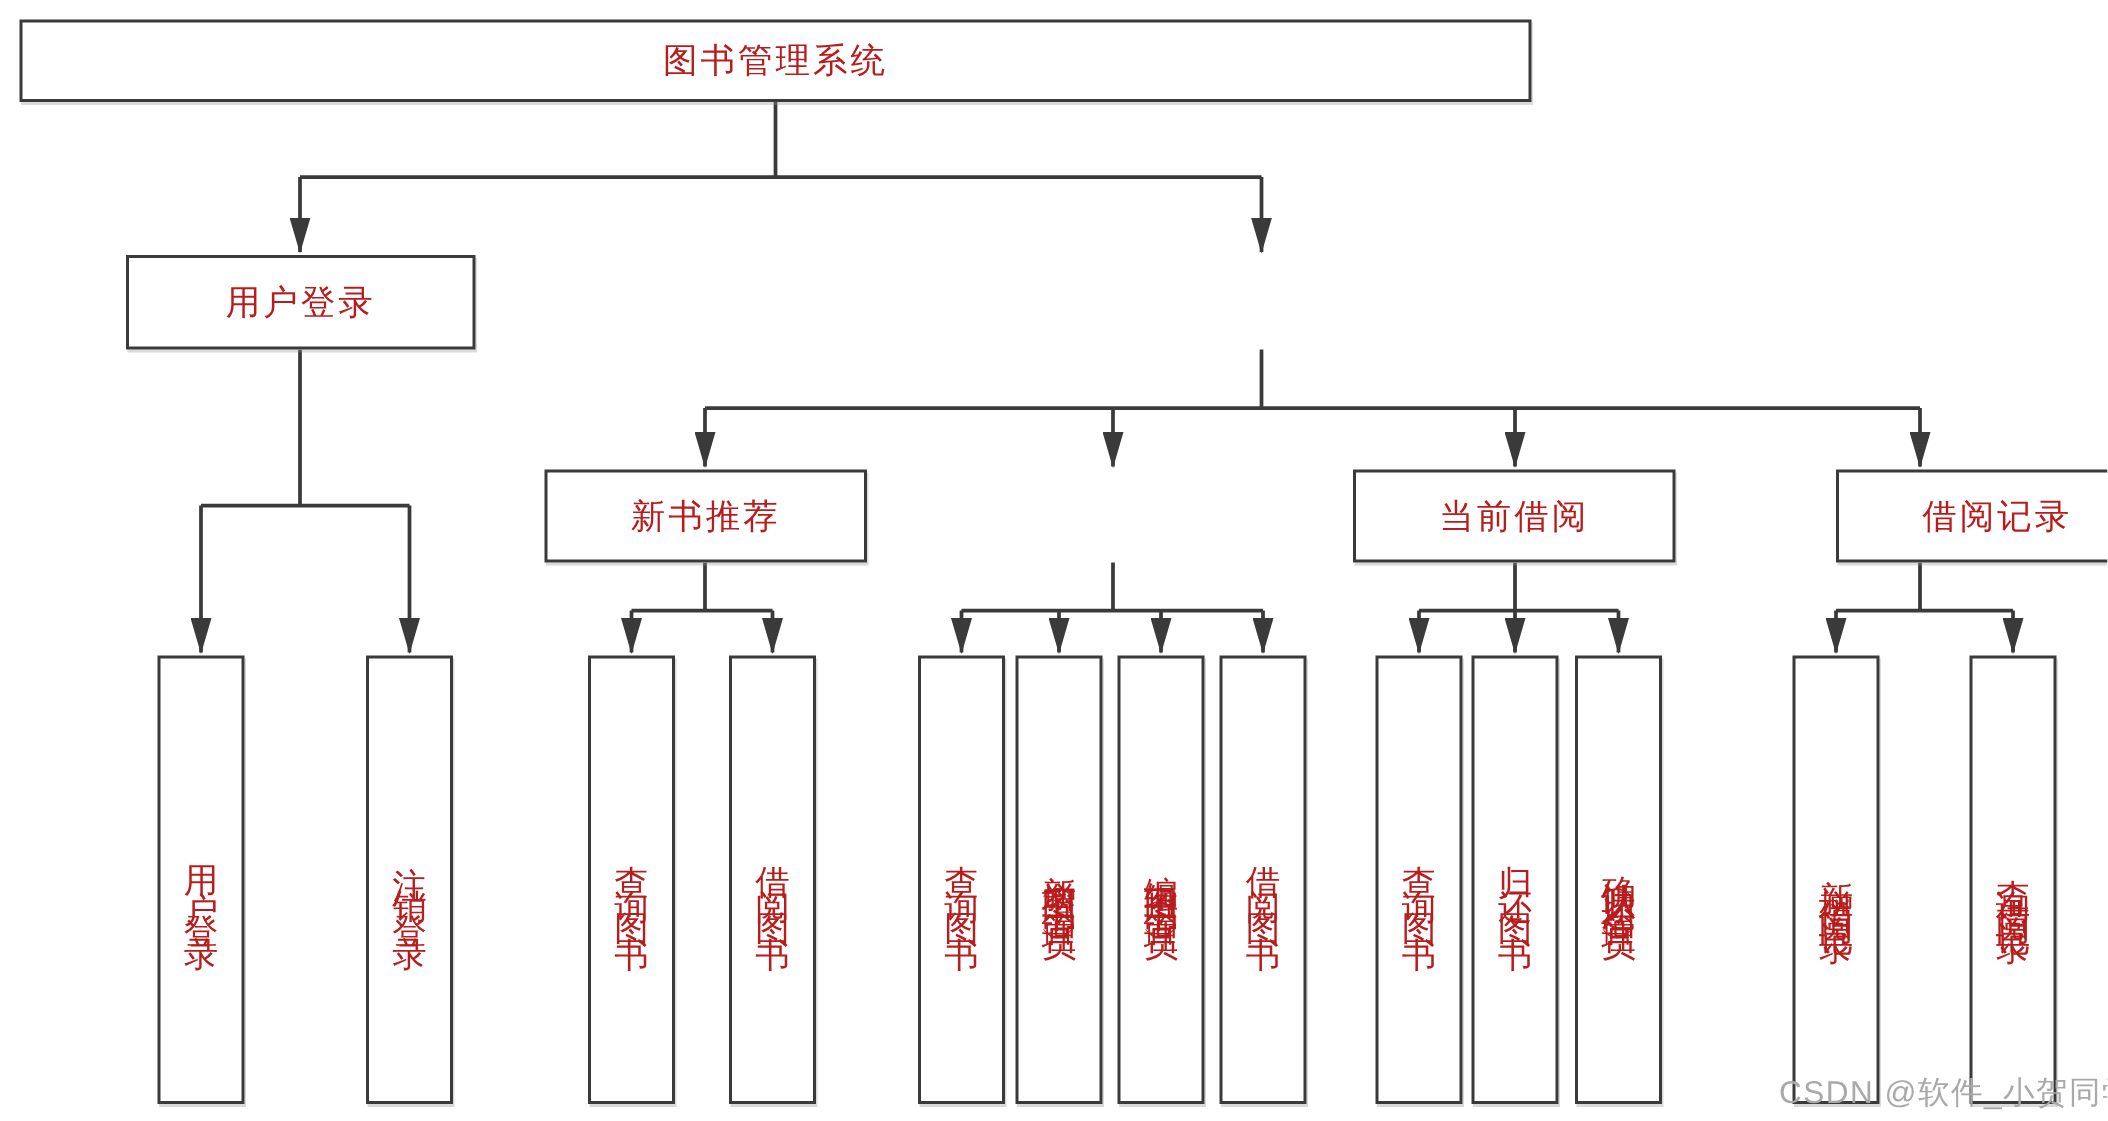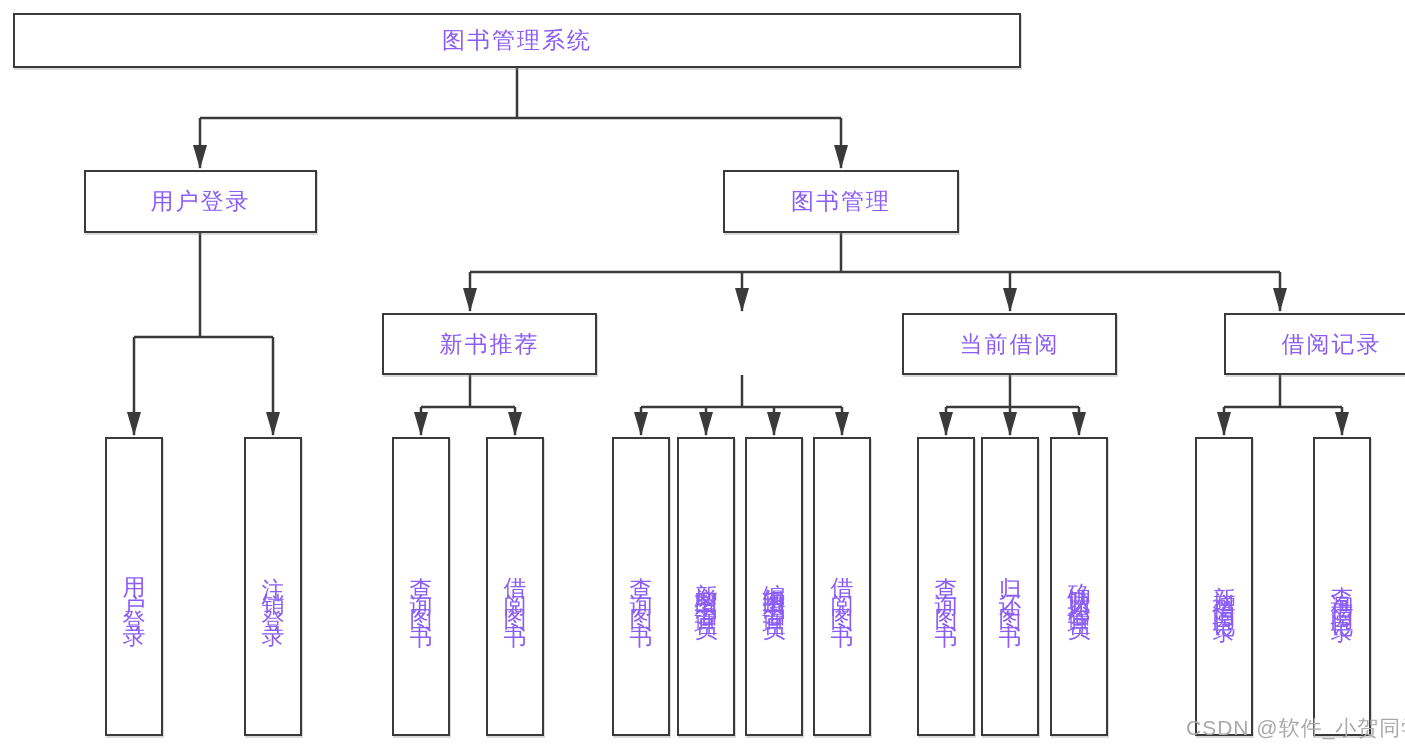--- a/index.html
+++ b/index.html
@@ -25,21 +25,21 @@
   }
   .node {
     position: absolute;
     box-sizing: border-box;
     background: #ffffff;
     border: 2px solid #3a3a3a;
     box-shadow: 1px 2px 0 rgba(150,150,150,0.35);
     display: flex;
     align-items: center;
     justify-content: center;
-    color: #8b5cf6;
+    color: #b91c1c;
   }
   .node .hlabel {
     font-size: 23px;
     letter-spacing: 2px;
     white-space: nowrap;
   }
   .node .vlabel {
     writing-mode: vertical-rl;
     text-orientation: mixed;
     font-size: 23px;
@@ -47,21 +47,21 @@
     white-space: nowrap;
   }
   .sp-wide  .vlabel { letter-spacing: 16px; text-indent: 8px; }
   .sp-med   .vlabel { letter-spacing: 7px;  text-indent: 4px; }
   .sp-tight .vlabel { letter-spacing: 5px;  text-indent: 2px; }
 
   
   .n-root           { left: 13px;   top: 13px;  width: 1008px; height: 55px; }
   .n-user-login     { left: 84px;   top: 170px; width: 233px;  height: 63px; }
   .n-book-mgmt      { left: 723px;  top: 170px; width: 236px;  height: 63px; }
-  .n-new-book-rec   { left: 382px;  top: 313px; width: 215px;  height: 62px; }
+  .n-new-book-rec   { left: 363px;  top: 313px; width: 215px;  height: 62px; }
   .n-book-borrow    { left: 634px;  top: 313px; width: 215px;  height: 62px; }
   .n-current-borrow { left: 902px;  top: 313px; width: 215px;  height: 62px; text-align: center; }
   .n-borrow-records { left: 1224px; top: 313px; width: 215px;  height: 62px; }
 
   .leaf { top: 437px; width: 58px; height: 299px; }
   .n-leaf-1  { left: 105px; }
   .n-leaf-2  { left: 244px; }
   .n-leaf-3  { left: 392px; }
   .n-leaf-4  { left: 486px; }
   .n-leaf-5  { left: 612px; }
@@ -140,23 +140,20 @@
     </g>
   </svg>
 
   <div class="node n-root">
     <span class="hlabel">图书管理系统</span>
   </div>
 
   <div class="node n-user-login">
     <span class="hlabel">用户登录</span>
   </div>
-  <div class="node n-book-mgmt">
-    <span class="hlabel">图书管理</span>
-  </div>
 
   <div class="node n-new-book-rec">
     <span class="hlabel">新书推荐</span>
   </div>
   <div class="node n-current-borrow">
     <span class="hlabel">当前借阅</span>
   </div>
   <div class="node n-borrow-records">
     <span class="hlabel">借阅记录</span>
   </div>

